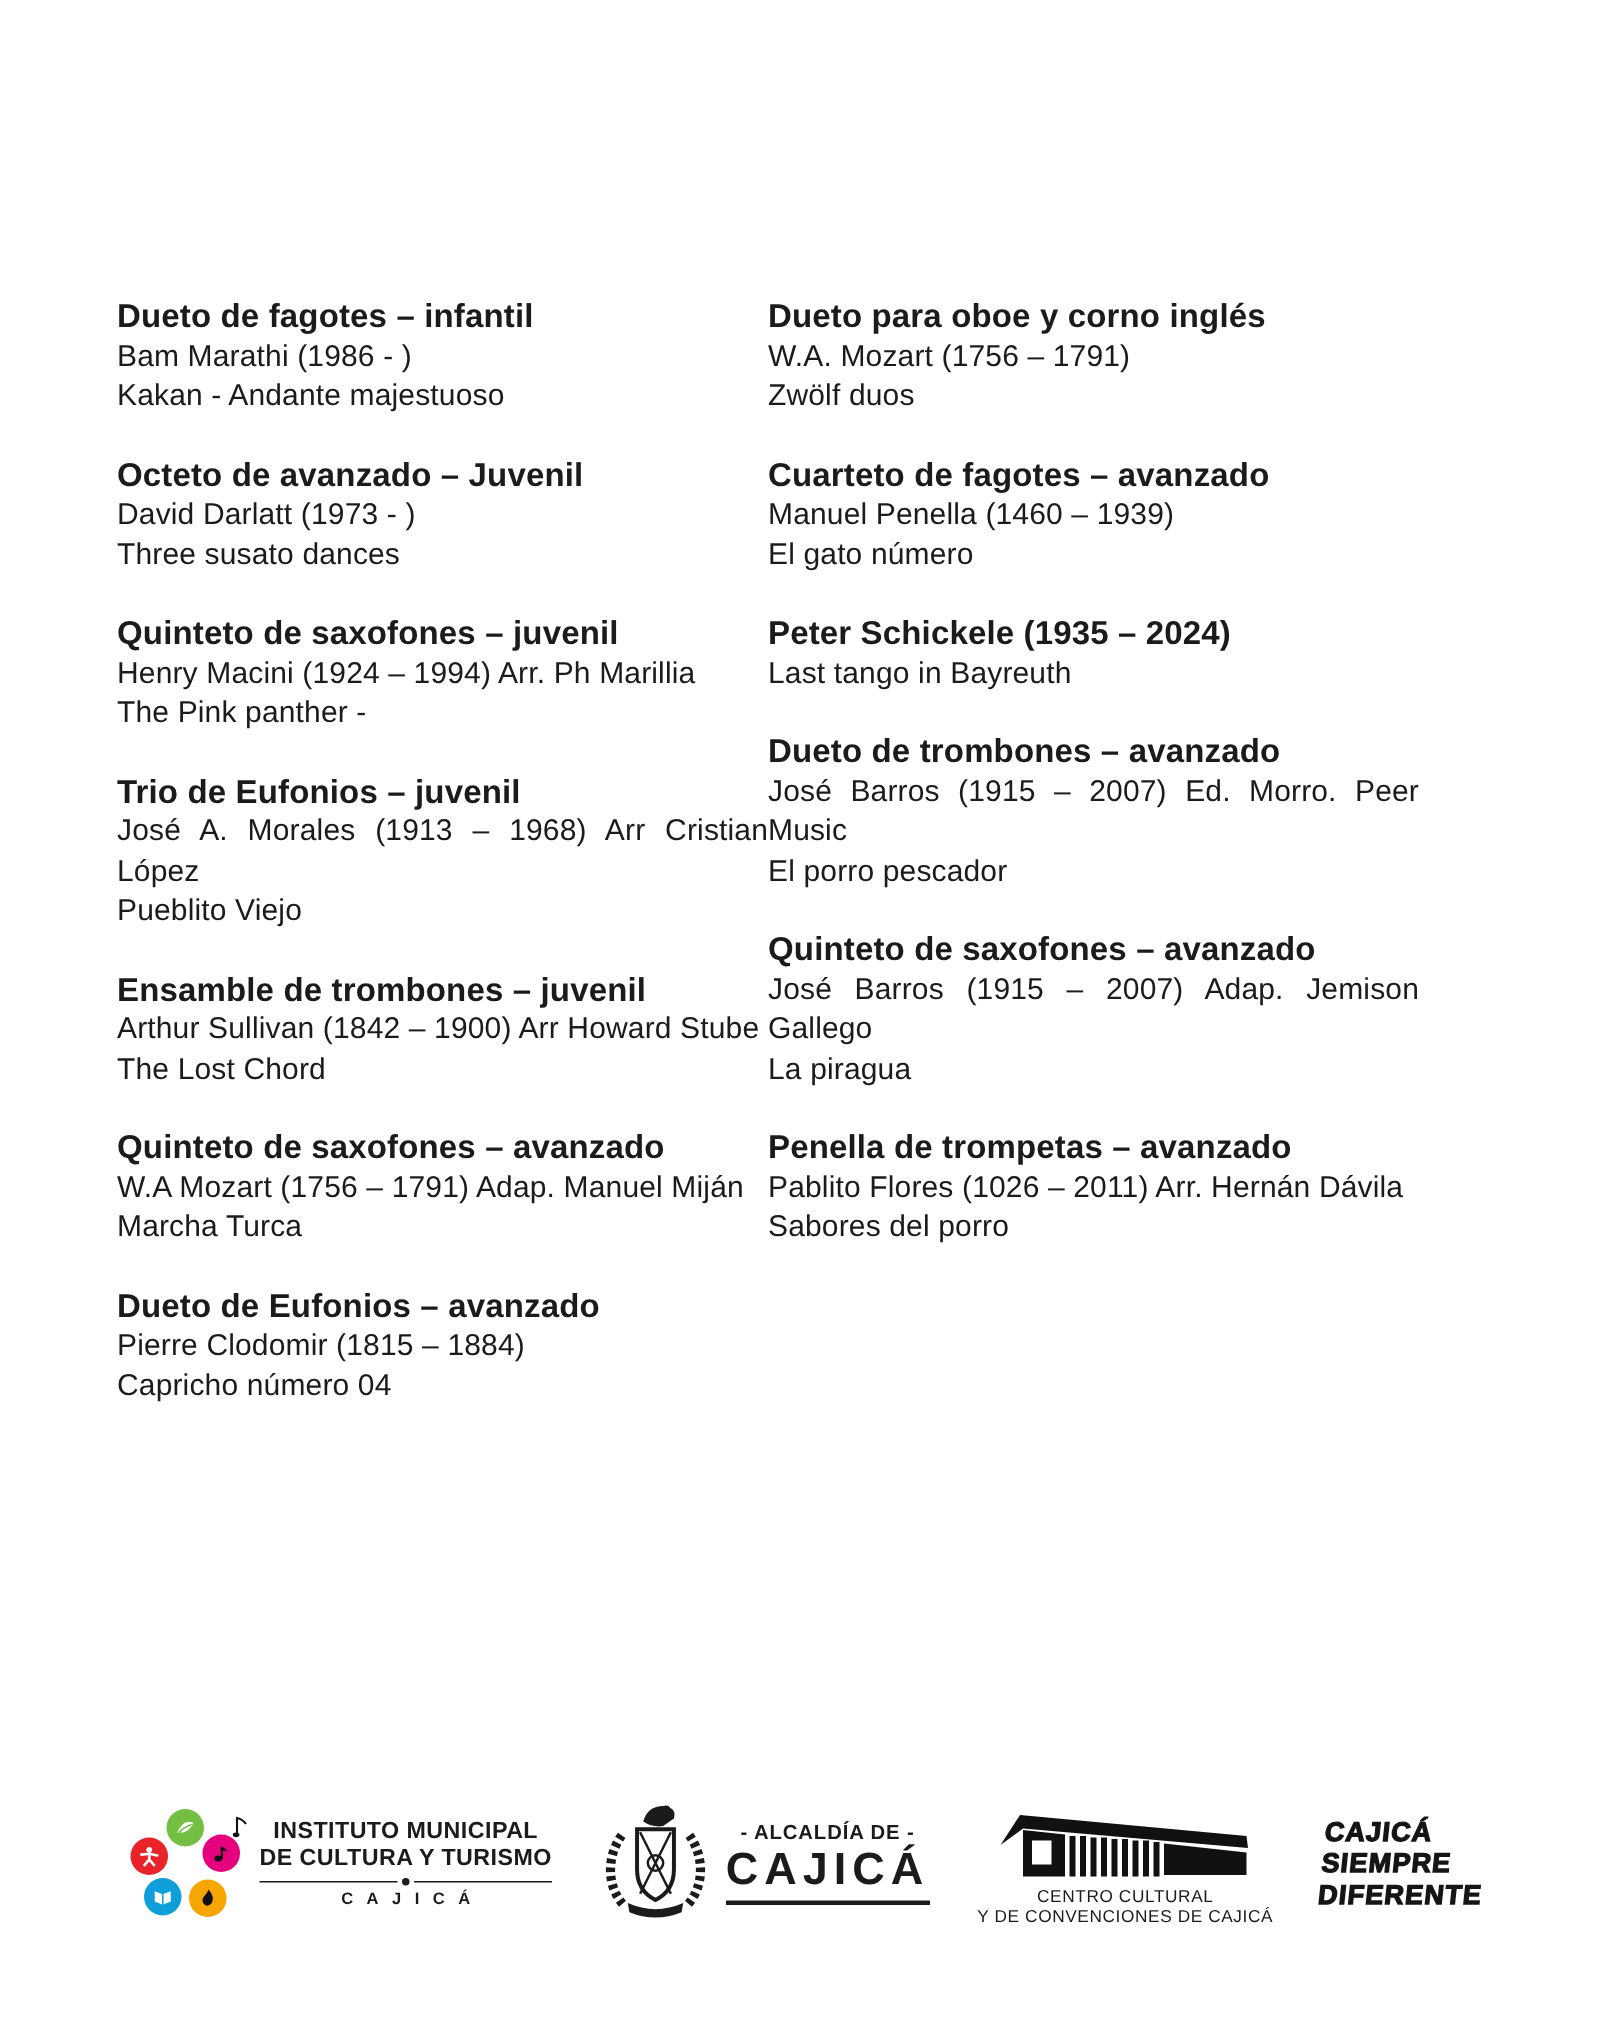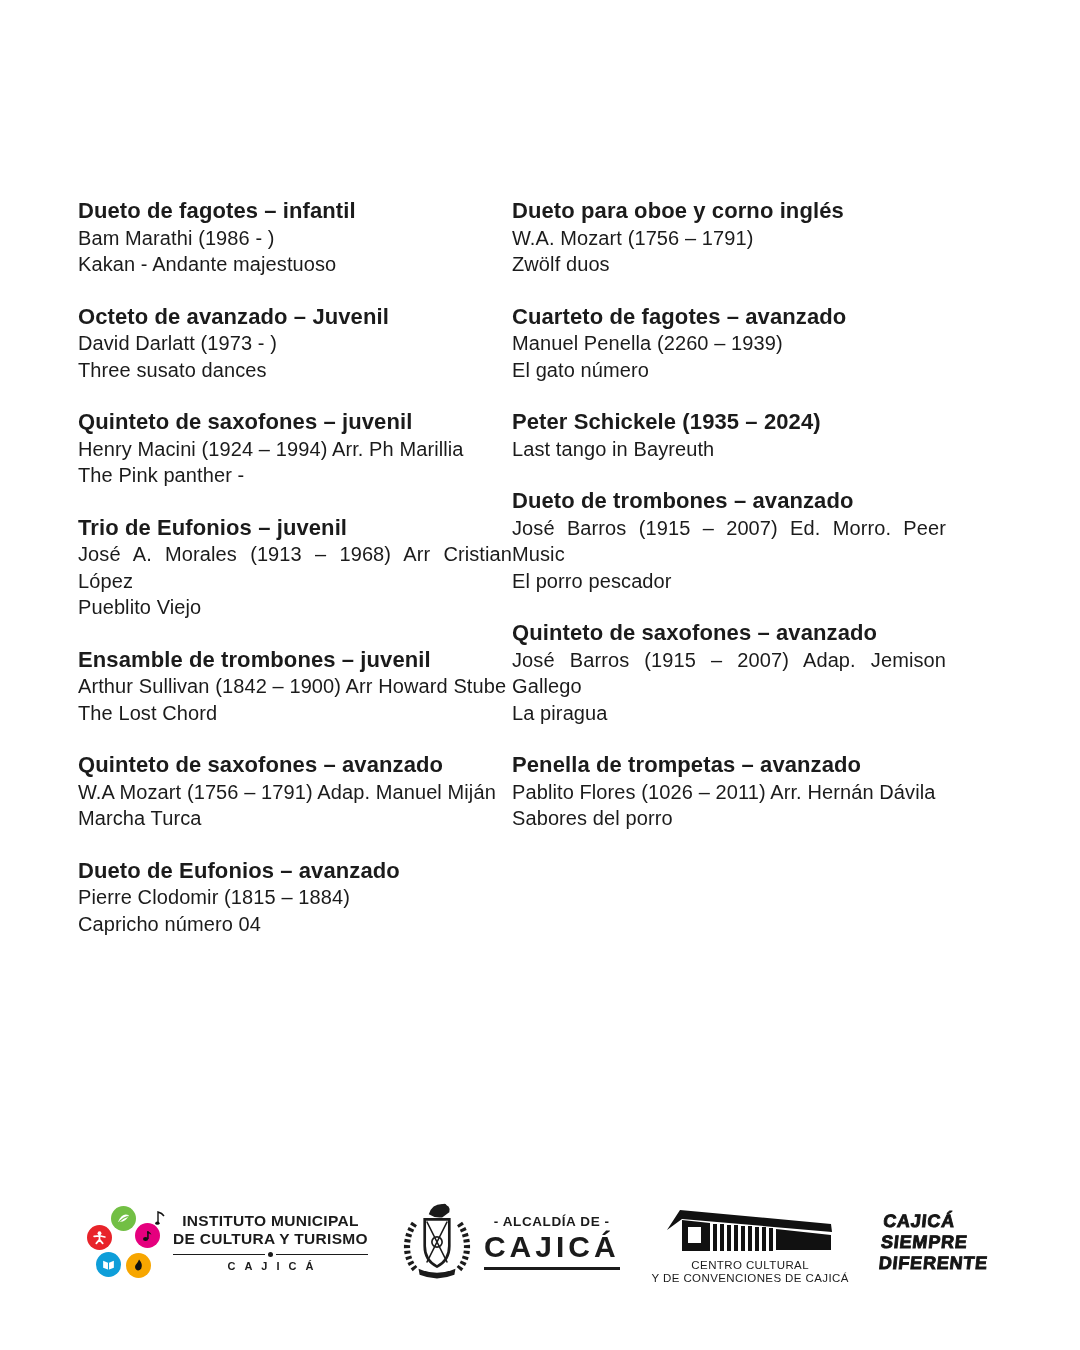--- a/index.html
+++ b/index.html
@@ -133,21 +133,21 @@
       </div>
     </div>
   <div class="col" id="col-right">
       <div class="entry">
         <div class="entry-title">Dueto para oboe y corno inglés</div>
         <div class="entry-line">W.A. Mozart (1756 – 1791)</div>
         <div class="entry-line">Zwölf duos</div>
       </div>
       <div class="entry">
         <div class="entry-title">Cuarteto de fagotes – avanzado</div>
-        <div class="entry-line">Manuel Penella (2260 – 1939)</div>
+        <div class="entry-line">Manuel Penella (1460 – 1939)</div>
         <div class="entry-line">El gato número</div>
       </div>
       <div class="entry">
         <div class="entry-title">Peter Schickele (1935 – 2024)</div>
         <div class="entry-line">Last tango in Bayreuth</div>
       </div>
       <div class="entry">
         <div class="entry-title">Dueto de trombones – avanzado</div>
         <div class="entry-line">José Barros (1915 – 2007) Ed. Morro. Peer Music</div>
         <div class="entry-line">El porro pescador</div>

